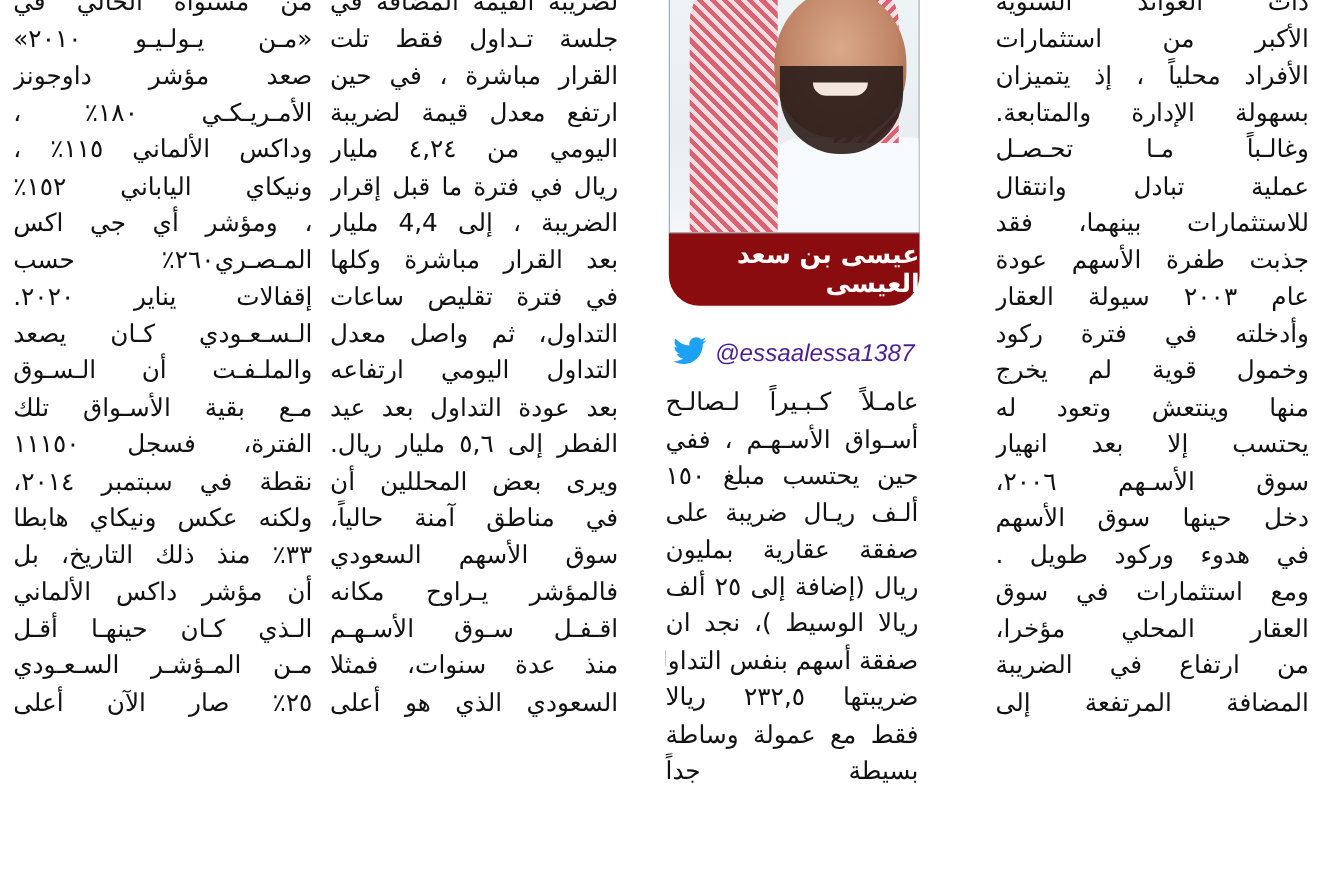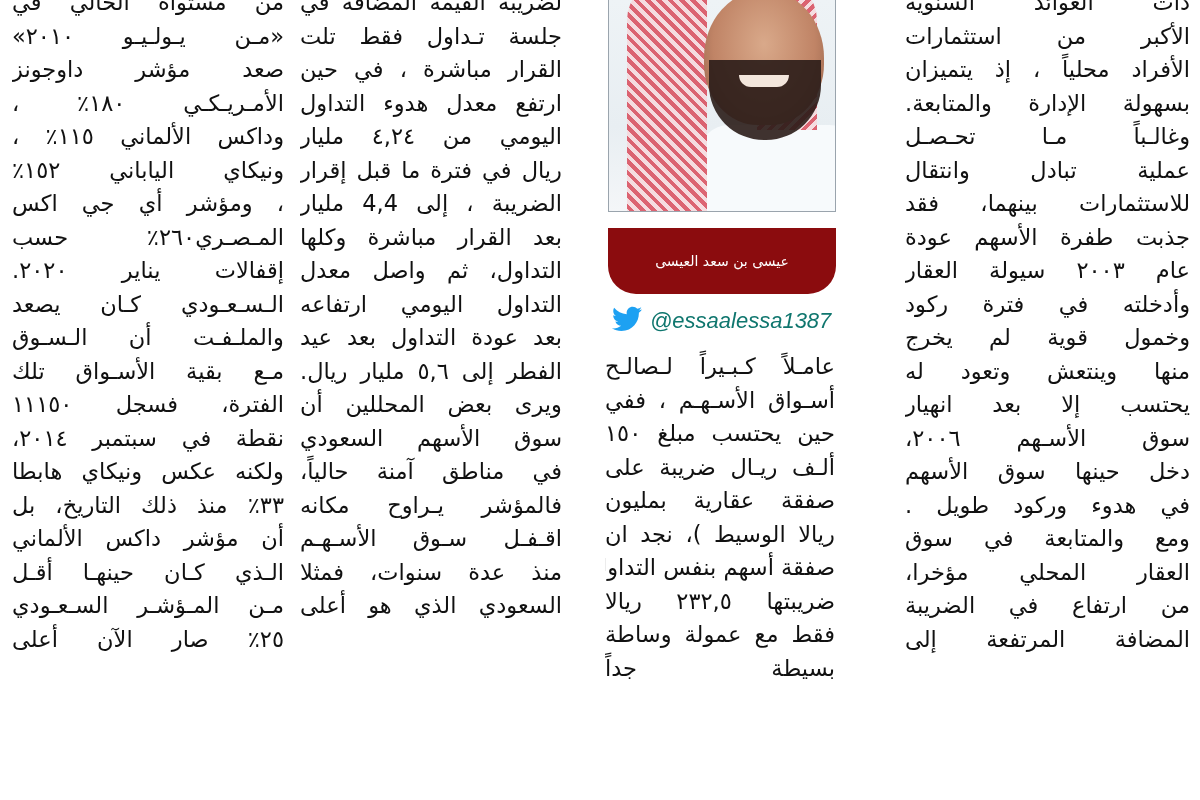--- a/index.html
+++ b/index.html
@@ -29,29 +29,29 @@
   .ghutra-r { position:absolute; right:18px; top:-20px; width:60px; height:150px;
     background:repeating-linear-gradient(-45deg,#d84a5a 0 4px,#f6d8dc 4px 8px); border-radius:10px 40px 0 0; opacity:.85;}
   .face { position:absolute; left:95px; top:-10px; width:120px; height:135px; border-radius:50% 50% 45% 45%;
     background:radial-gradient(ellipse at 50% 40%,#d9a98a 0%,#c08466 60%,#8a5a44 100%); }
   .beard { position:absolute; left:100px; top:60px; width:112px; height:80px; border-radius:0 0 55px 55px;
     background:#2a1c18; opacity:.9;}
   .smile { position:absolute; left:130px; top:75px; width:50px; height:12px; border-radius:0 0 25px 25px; background:#f3e6dc;}
   .thobe { position:absolute; left:90px; top:125px; width:160px; height:100px; background:#f7fafc; border-radius:30px 30px 0 0;}
 
   .name-banner {
-    position:absolute; left:608px; top:228px; width:228px; height:66px;
+    position:absolute; left:608px; top:212px; width:228px; height:66px;
     background:#8b0c0e; border-radius:0 0 28px 28px; box-sizing:border-box;
     display:flex; align-items:center; justify-content:center;
-    color:#fff; font-weight:normal; font-size:14px; direction:rtl;
+    color:#fff; font-weight:bold; font-size:23px; direction:rtl;
   }
   .twitter {
     position:absolute; left:612px; top:306px; height:30px; display:flex; align-items:center; gap:8px;
   }
-  .twitter .handle { font-family:"Liberation Sans", sans-serif; font-style:italic; font-size:22px; color:#0f766e; }
+  .twitter .handle { font-family:"Liberation Sans", sans-serif; font-style:italic; font-size:22px; color:#4c1d95; }
   .twitter svg { width:30px; height:26px; }
 </style>
 </head>
 <body>
 
 <div id="col-1" class="col">
     <span class="line">ذات العوائد السنوية</span>
     <span class="line">الأكبر من استثمارات</span>
     <span class="line">الأفراد محلياً ، إذ يتميزان</span>
     <span class="line">بسهولة الإدارة والمتابعة.</span>
@@ -60,21 +60,21 @@
     <span class="line">للاستثمارات بينهما، فقد</span>
     <span class="line">جذبت طفرة الأسهم عودة</span>
     <span class="line">عام ٢٠٠٣ سيولة العقار</span>
     <span class="line">وأدخلته في فترة ركود</span>
     <span class="line">وخمول قوية لم يخرج</span>
     <span class="line">منها وينتعش وتعود له</span>
     <span class="line">يحتسب إلا بعد انهيار</span>
     <span class="line">سوق الأسـهم ٢٠٠٦،</span>
     <span class="line">دخل حينها سوق الأسهم</span>
     <span class="line">في هدوء وركود طويل .</span>
-    <span class="line">ومع والمتابعة في سوق</span>
+    <span class="line">ومع استثمارات في سوق</span>
     <span class="line">العقار المحلي مؤخرا،</span>
     <span class="line">من ارتفاع في الضريبة</span>
     <span class="line">المضافة المرتفعة إلى</span>
   </div>
 
 <div class="photo">
   <div class="thobe"></div>
   <div class="ghutra-l"></div>
   <div class="ghutra-r"></div>
   <div class="face"></div>
@@ -94,43 +94,45 @@
   </span>
   <span class="handle">@essaalessa1387</span>
 </div>
 
 <div id="col-2" class="col">
     <span class="line">عامـلاً كـبـيراً لـصالـح</span>
     <span class="line">أسـواق الأسـهـم ، ففي</span>
     <span class="line">حين يحتسب مبلغ ١٥٠</span>
     <span class="line">ألـف ريـال ضريبة على</span>
     <span class="line">صفقة عقارية بمليون</span>
+    <span class="line">ريال (إضافة إلى ٢٥ ألف</span>
     <span class="line">ريالا الوسيط )، نجد ان</span>
     <span class="line">صفقة أسهم بنفس التداول</span>
     <span class="line">ضريبتها ٢٣٢,٥ ريالا</span>
     <span class="line">فقط مع عمولة وساطة</span>
     <span class="line">بسيطة جداً</span>
   </div>
 
 <div id="col-3" class="col">
     <span class="line">لضريبة القيمة المضافة في</span>
     <span class="line">جلسة تـداول فقط تلت</span>
     <span class="line">القرار مباشرة ، في حين</span>
-    <span class="line">ارتفع معدل هدوء التداول</span>
+    <span class="line">ارتفع معدل قيمة لضريبة</span>
     <span class="line">اليومي من ٤,٢٤ مليار</span>
     <span class="line">ريال في فترة ما قبل إقرار</span>
     <span class="line">الضريبة ، إلى 4,4 مليار</span>
     <span class="line">بعد القرار مباشرة وكلها</span>
+    <span class="line">في فترة تقليص ساعات</span>
     <span class="line">التداول، ثم واصل معدل</span>
     <span class="line">التداول اليومي ارتفاعه</span>
     <span class="line">بعد عودة التداول بعد عيد</span>
     <span class="line">الفطر إلى ٥,٦ مليار ريال.</span>
     <span class="line">ويرى بعض المحللين أن</span>
+    <span class="line">في مناطق آمنة حالياً،</span>
     <span class="line">سوق الأسهم السعودي</span>
-    <span class="line">في مناطق آمنة حالياً،</span>
     <span class="line">فالمؤشر يـراوح مكانه</span>
     <span class="line">اقـفـل سـوق الأسـهـم</span>
     <span class="line">منذ عدة سنوات، فمثلا</span>
     <span class="line">السعودي الذي هو أعلى</span>
   </div>
 
 <div id="col-4" class="col">
     <span class="line">من مستواه الحالي في</span>
     <span class="line">«مـن يـولـيـو ٢٠١٠»</span>
     <span class="line">صعد مؤشر داوجونز</span>

